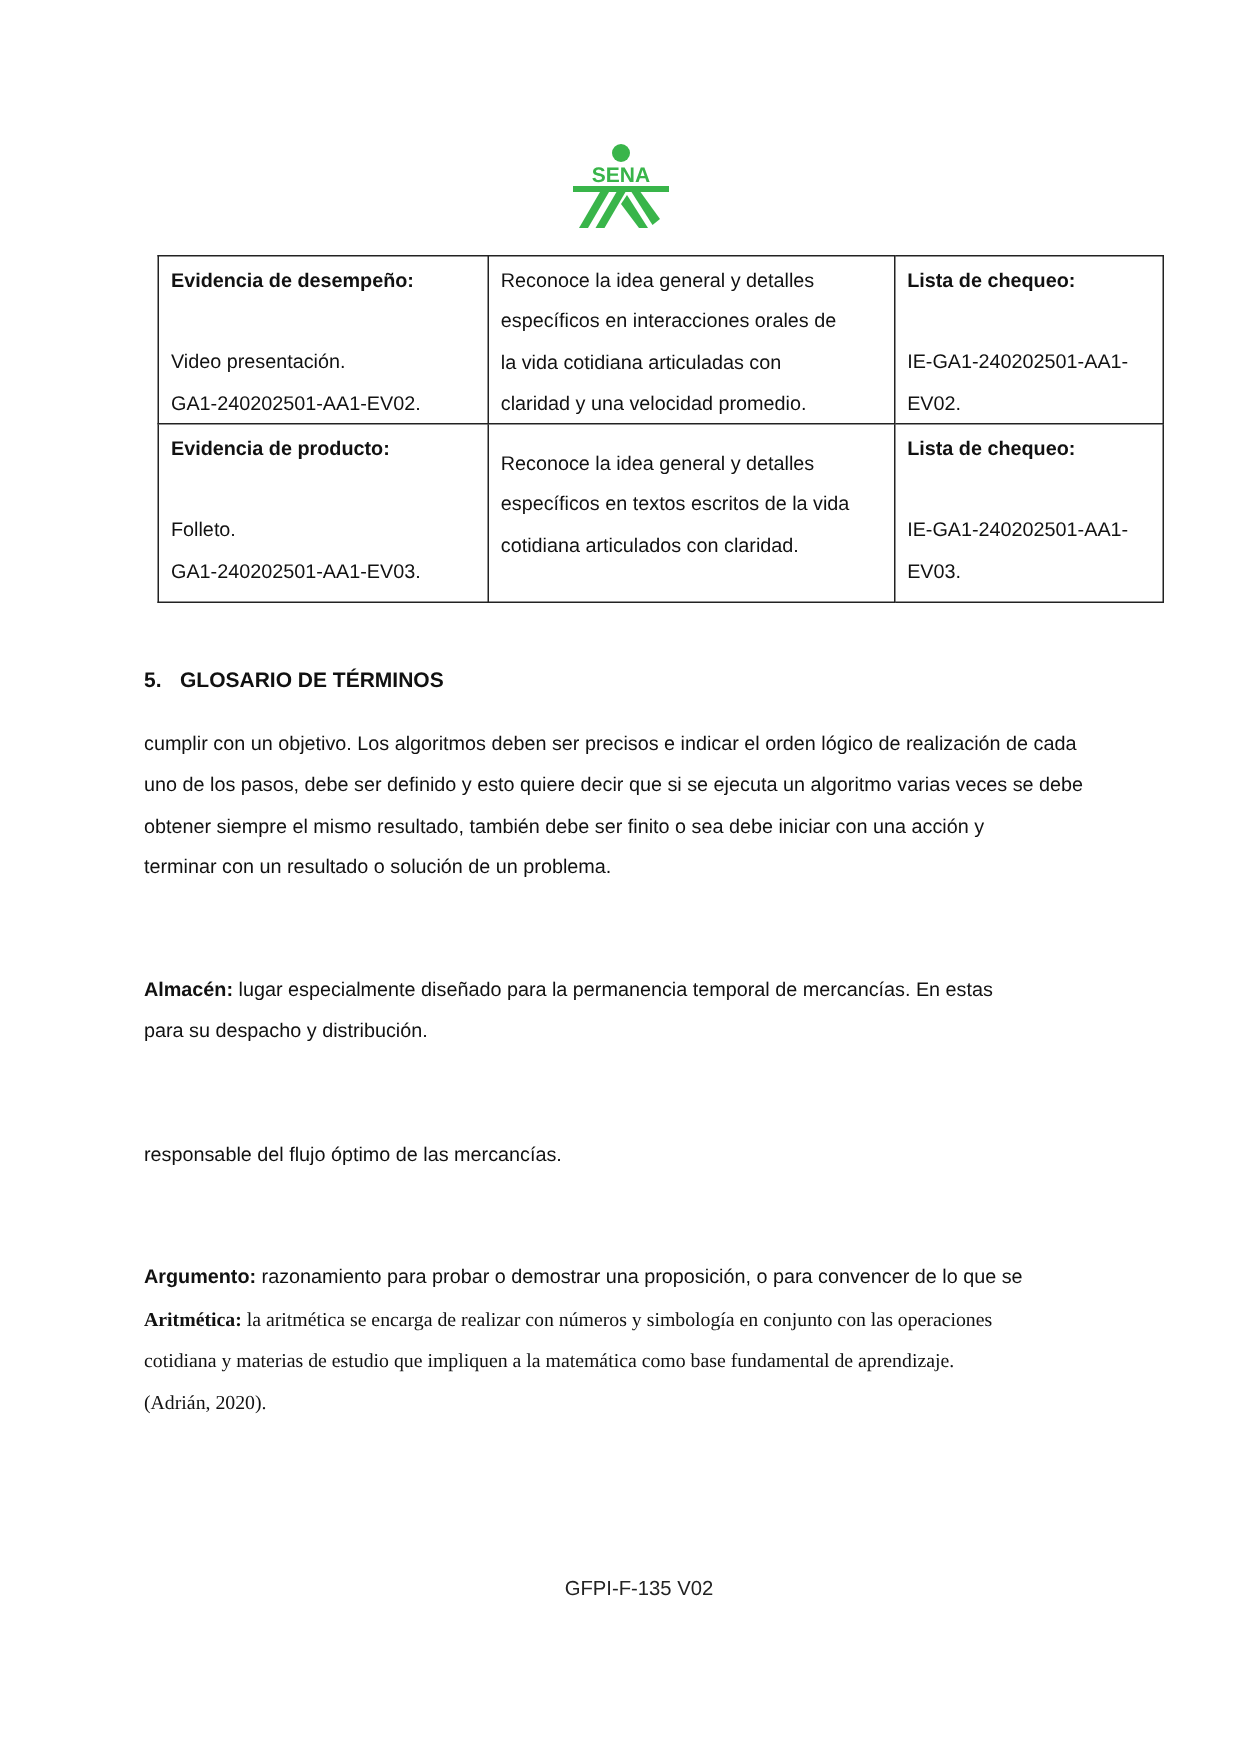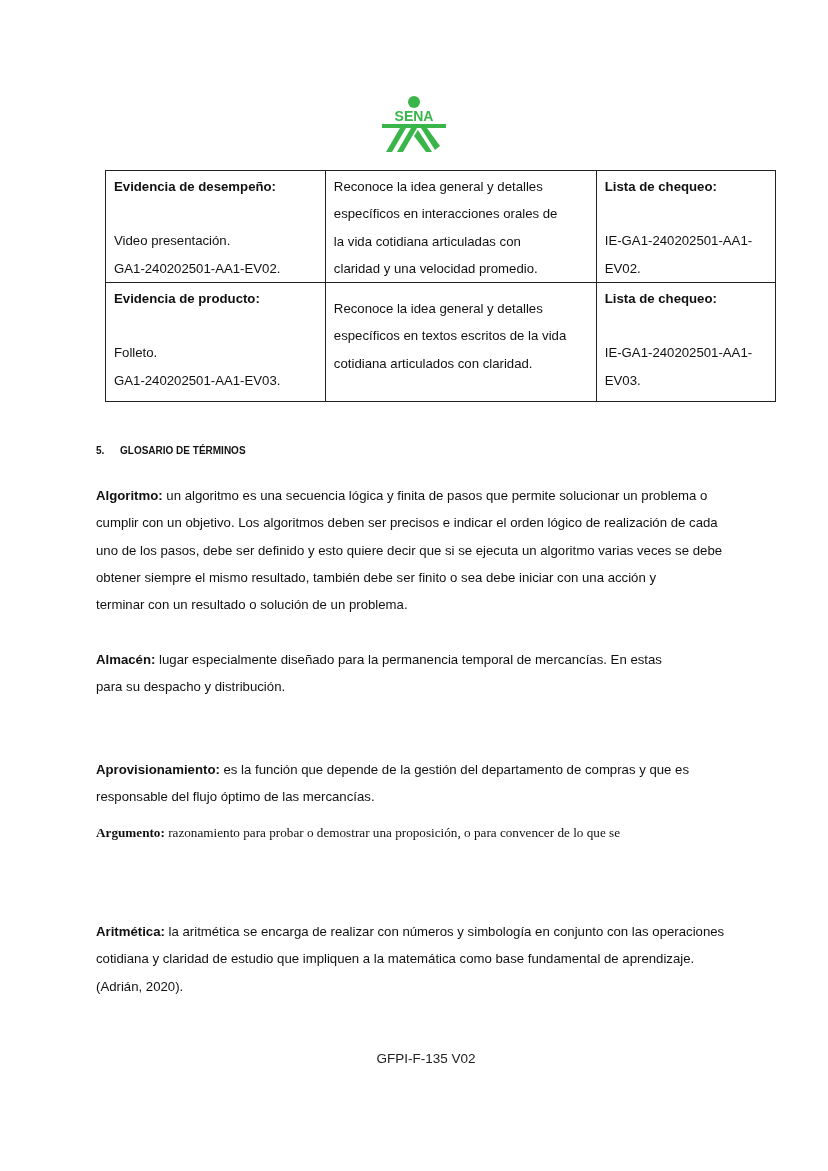--- a/index.html
+++ b/index.html
@@ -10,21 +10,21 @@
                 border-collapse: collapse; font-size: 13.2px; }
   .evid-table td { border: 1.5px solid #222; vertical-align: top; padding: 2px 7px 0 8px; line-height: 27.3px; }
   .evid-table td.c1 { width: 195px; }
   .evid-table td.c2 { width: 244px; }
   .evid-table td.c3 { width: 156px; }
   .row1 td { height: 108px; }
   .row2 td { height: 106px; }
   .b { font-weight: bold; display: block; }
   .ln { display: block; }
   .spacer { display: block; height: 27px; }
-  .section-title { position: absolute; left: 96px; top: 445px; font-size: 10px; font-weight: bold; }
+  .section-title { position: absolute; left: 96px; top: 445px; font-size: 14px; font-weight: bold; }
   .section-title .num { display: inline-block; width: 24px; }
   .para { position: absolute; left: 96px; width: 650px; font-size: 13.2px; line-height: 27.3px; }
   .para .term { font-weight: bold; }
   .footer { position: absolute; left: 12px; width: 828px; top: 1051px; text-align: center; font-size: 13.5px;
             font-family: "Liberation Sans", sans-serif; color: #222; }
 </style>
 </head>
 <body>
 
 <div class="logo">
@@ -81,40 +81,38 @@
     </td>
   </tr>
 </tbody>
   </table>
 
 <div class="section-title">
   <span class="num">5.</span><span>GLOSARIO DE TÉRMINOS</span>
 </div>
 
 <div class="para" style="top:482px;">
-  <span class="ln"><span class="term">Algoritmo:</span><span> un algoritmo es una secuencia lógica y finita de pasos que permite solucionar un problema o</span></span>
   <span class="ln">cumplir con un objetivo. Los algoritmos deben ser precisos e indicar el orden lógico de realización de cada</span>
   <span class="ln">uno de los pasos, debe ser definido y esto quiere decir que si se ejecuta un algoritmo varias veces se debe</span>
   <span class="ln">obtener siempre el mismo resultado, también debe ser finito o sea debe iniciar con una acción y</span>
   <span class="ln">terminar con un resultado o solución de un problema.</span>
 </div>
 
 <div class="para" style="top:646px;">
   <span class="ln"><span class="term">Almacén:</span><span> lugar especialmente diseñado para la permanencia temporal de mercancías. En estas</span></span>
   <span class="ln">para su despacho y distribución.</span>
 </div>
 
 <div class="para" style="top:756px;">
-  <span class="ln"><span class="term">Aprovisionamiento:</span><span> es la función que depende de la gestión del departamento de compras y que es</span></span>
   <span class="ln">responsable del flujo óptimo de las mercancías.</span>
 </div>
 
-<div class="para" style="top:819px;font-family:Liberation Serif, serif;">
+<div class="para" style="top:837px;">
   <span class="ln"><span class="term">Argumento:</span><span> razonamiento para probar o demostrar una proposición, o para convencer de lo que se</span></span>
 </div>
 
-<div class="para" style="top:918px;">
+<div class="para" style="top:866px;font-family:Liberation Serif, serif;">
   <span class="ln"><span class="term">Aritmética:</span><span> la aritmética se encarga de realizar con números y simbología en conjunto con las operaciones</span></span>
-  <span class="ln">cotidiana y claridad de estudio que impliquen a la matemática como base fundamental de aprendizaje.</span>
+  <span class="ln">cotidiana y materias de estudio que impliquen a la matemática como base fundamental de aprendizaje.</span>
   <span class="ln">(Adrián, 2020).</span>
 </div>
 
 <div class="footer">GFPI-F-135 V02</div>
 
 </body></html>

